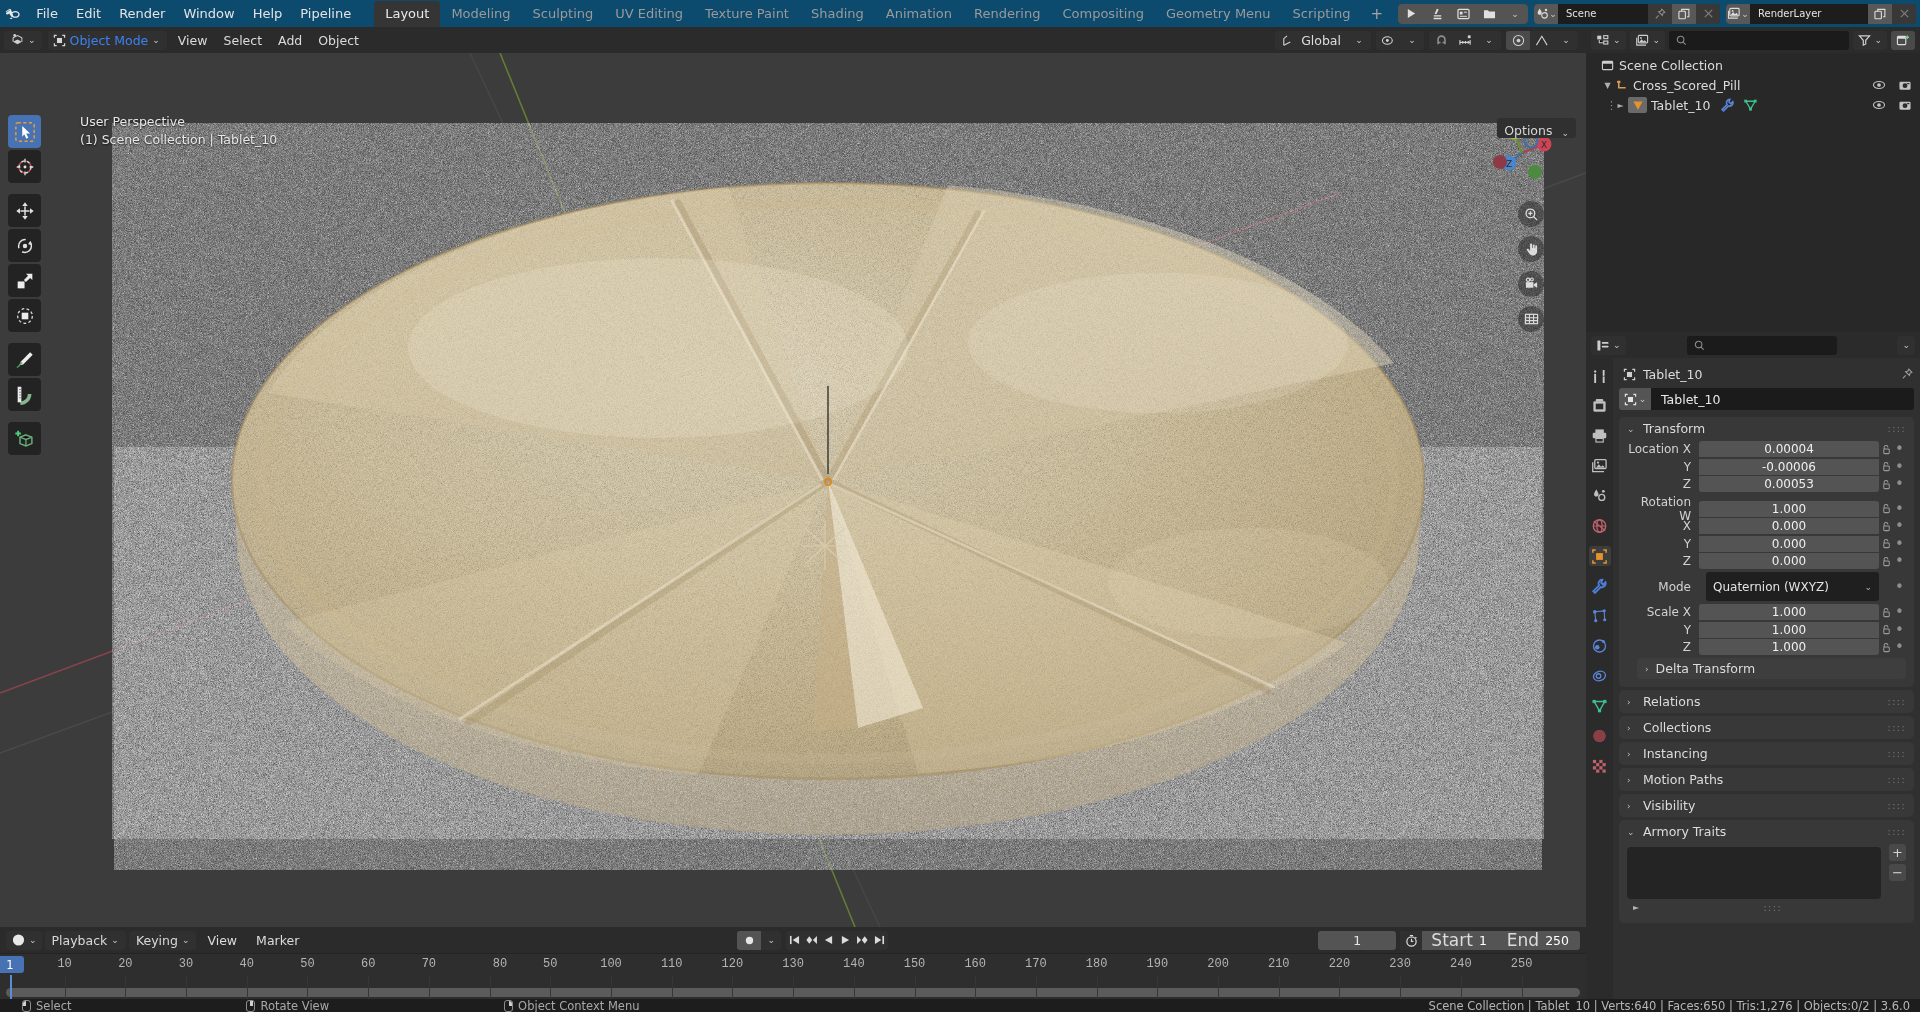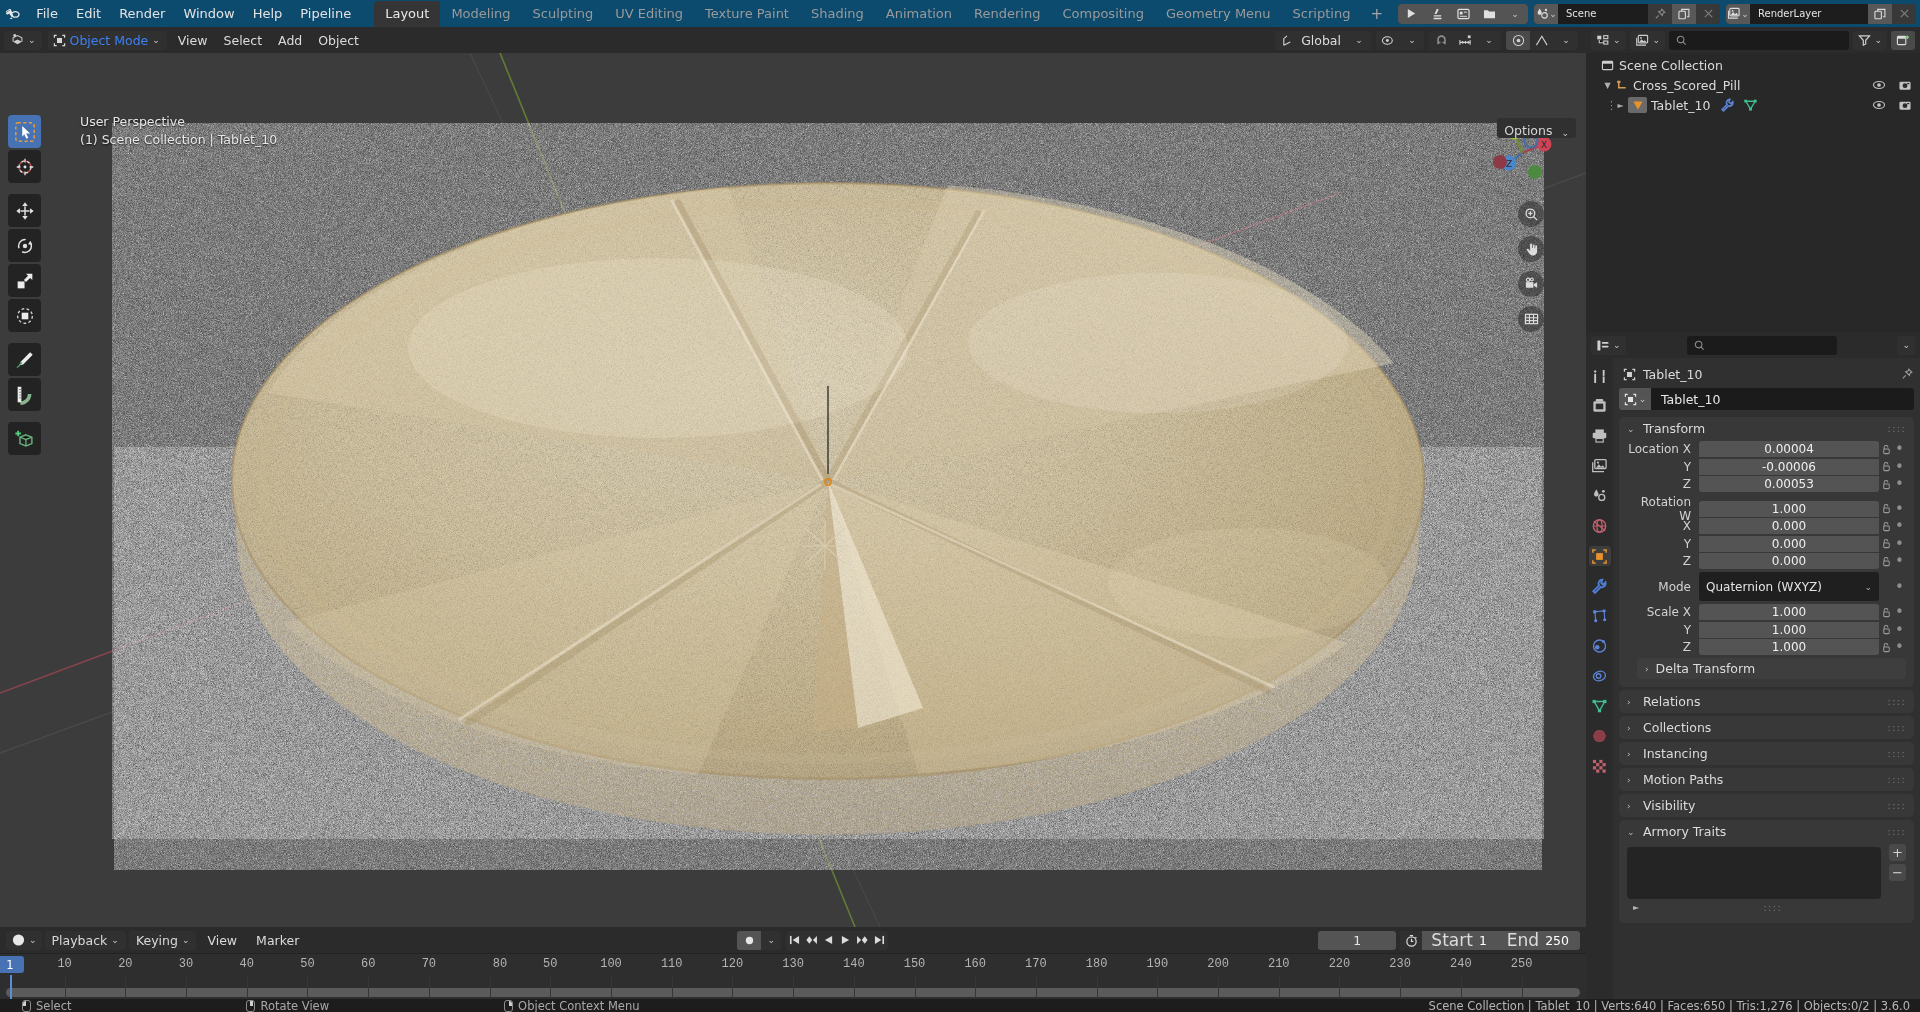--- a/index.html
+++ b/index.html
@@ -171,21 +171,21 @@
   .grip { margin-left: auto; color: #6f6f6f; font-size: 11px; letter-spacing: 1px; line-height: 7px; }
   .panel-body { padding: 1px 8px 8px 8px; }
   .prow { display: flex; align-items: center; height: 16px; margin-bottom: 1.5px; }
   .prow .lab { width: 72px; text-align: right; font-size: 12px; color: #d2d2d2; padding-right: 8px; }
   .pfield { flex: 1; height: 16px; background: #545454; border-radius: 3px; display: flex;
       align-items: center; justify-content: center; font-size: 12px; color: #efefef; }
   .pfield.seq-top { border-radius: 3px 3px 0 0; }
   .pfield.seq-mid { border-radius: 0; }
   .pfield.seq-bot { border-radius: 0 0 3px 3px; }
   .pselect { flex: 1; height: 29px; background: #1f1f1f; border-radius: 3px; display: flex;
-      align-items: center; padding: 0 7px; font-size: 12px; color: #e3e3e3; }
+      align-items: center; padding: 0 7px; font-size: 12px; color: #e3e3e3; margin-left: 7px; }
   .pselect .chev2 { margin-left: auto; font-size: 9px; color: #b5b5b5; }
   .lockdot { width: 14px; display: flex; align-items: center; justify-content: center; color: #9b9b9b; }
   .anidot { width: 13px; display: flex; align-items: center; justify-content: center; color: #8e8e8e; font-size: 15px; line-height: 6px; }
   .gap { height: 7px; }
   .sub-panel { background: #3e3e3e; border-radius: 4px; margin: 3px 0 0 10px; height: 21px;
       display: flex; align-items: center; gap: 7px; padding: 0 8px; font-size: 12.5px; color: #dcdcdc; }
   .traits-box { background: #242424; border-radius: 4px; height: 52px; margin: 3px 0 0 0; }
   .traits-row { display: flex; gap: 4px; }
   .traits-side { display: flex; flex-direction: column; gap: 3px; padding-left: 4px; }
   .traits-btn { width: 17px; height: 17px; background: #494949; border-radius: 3px; display: flex;

